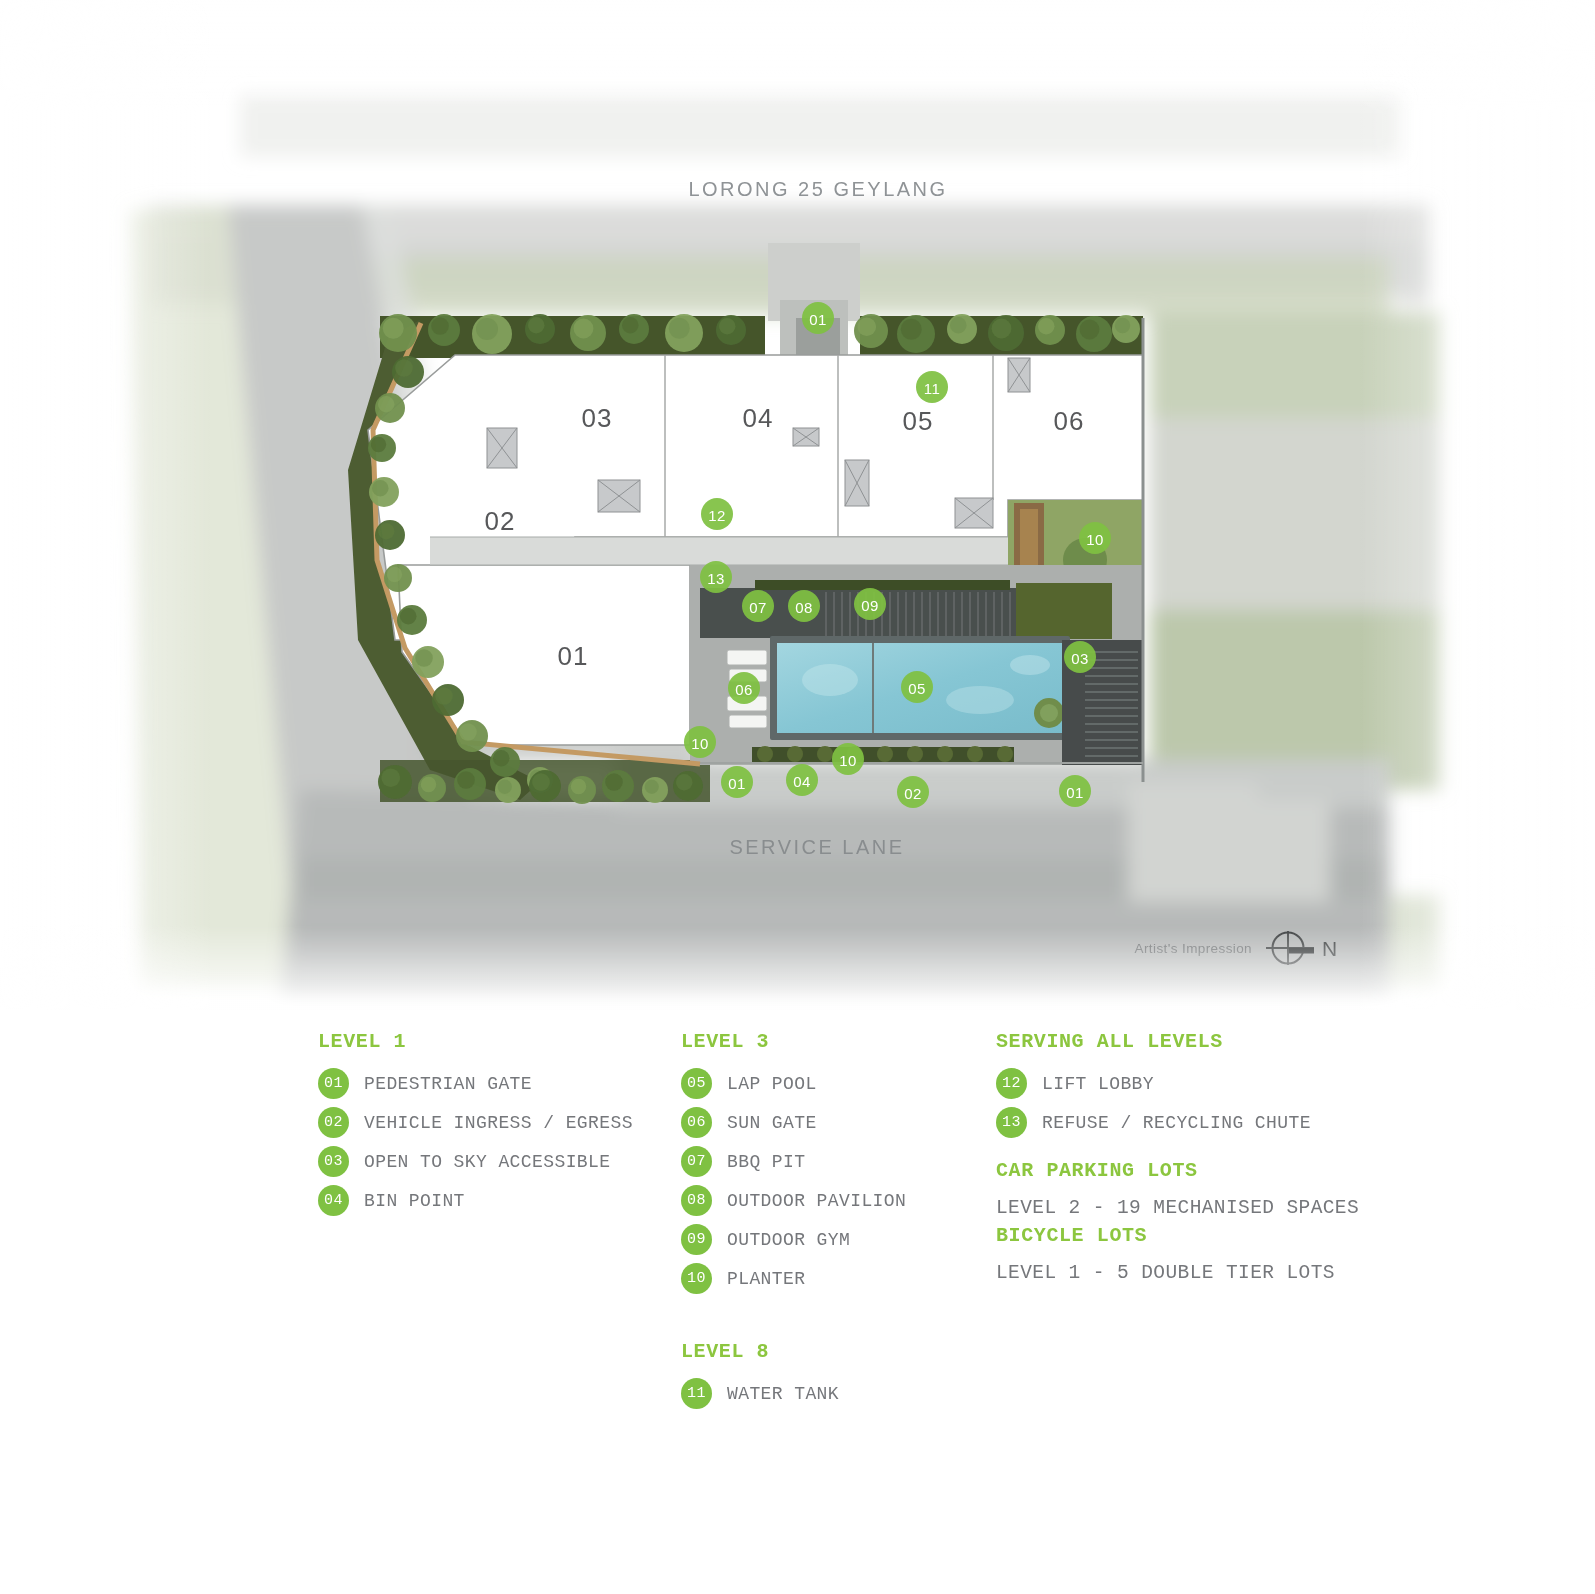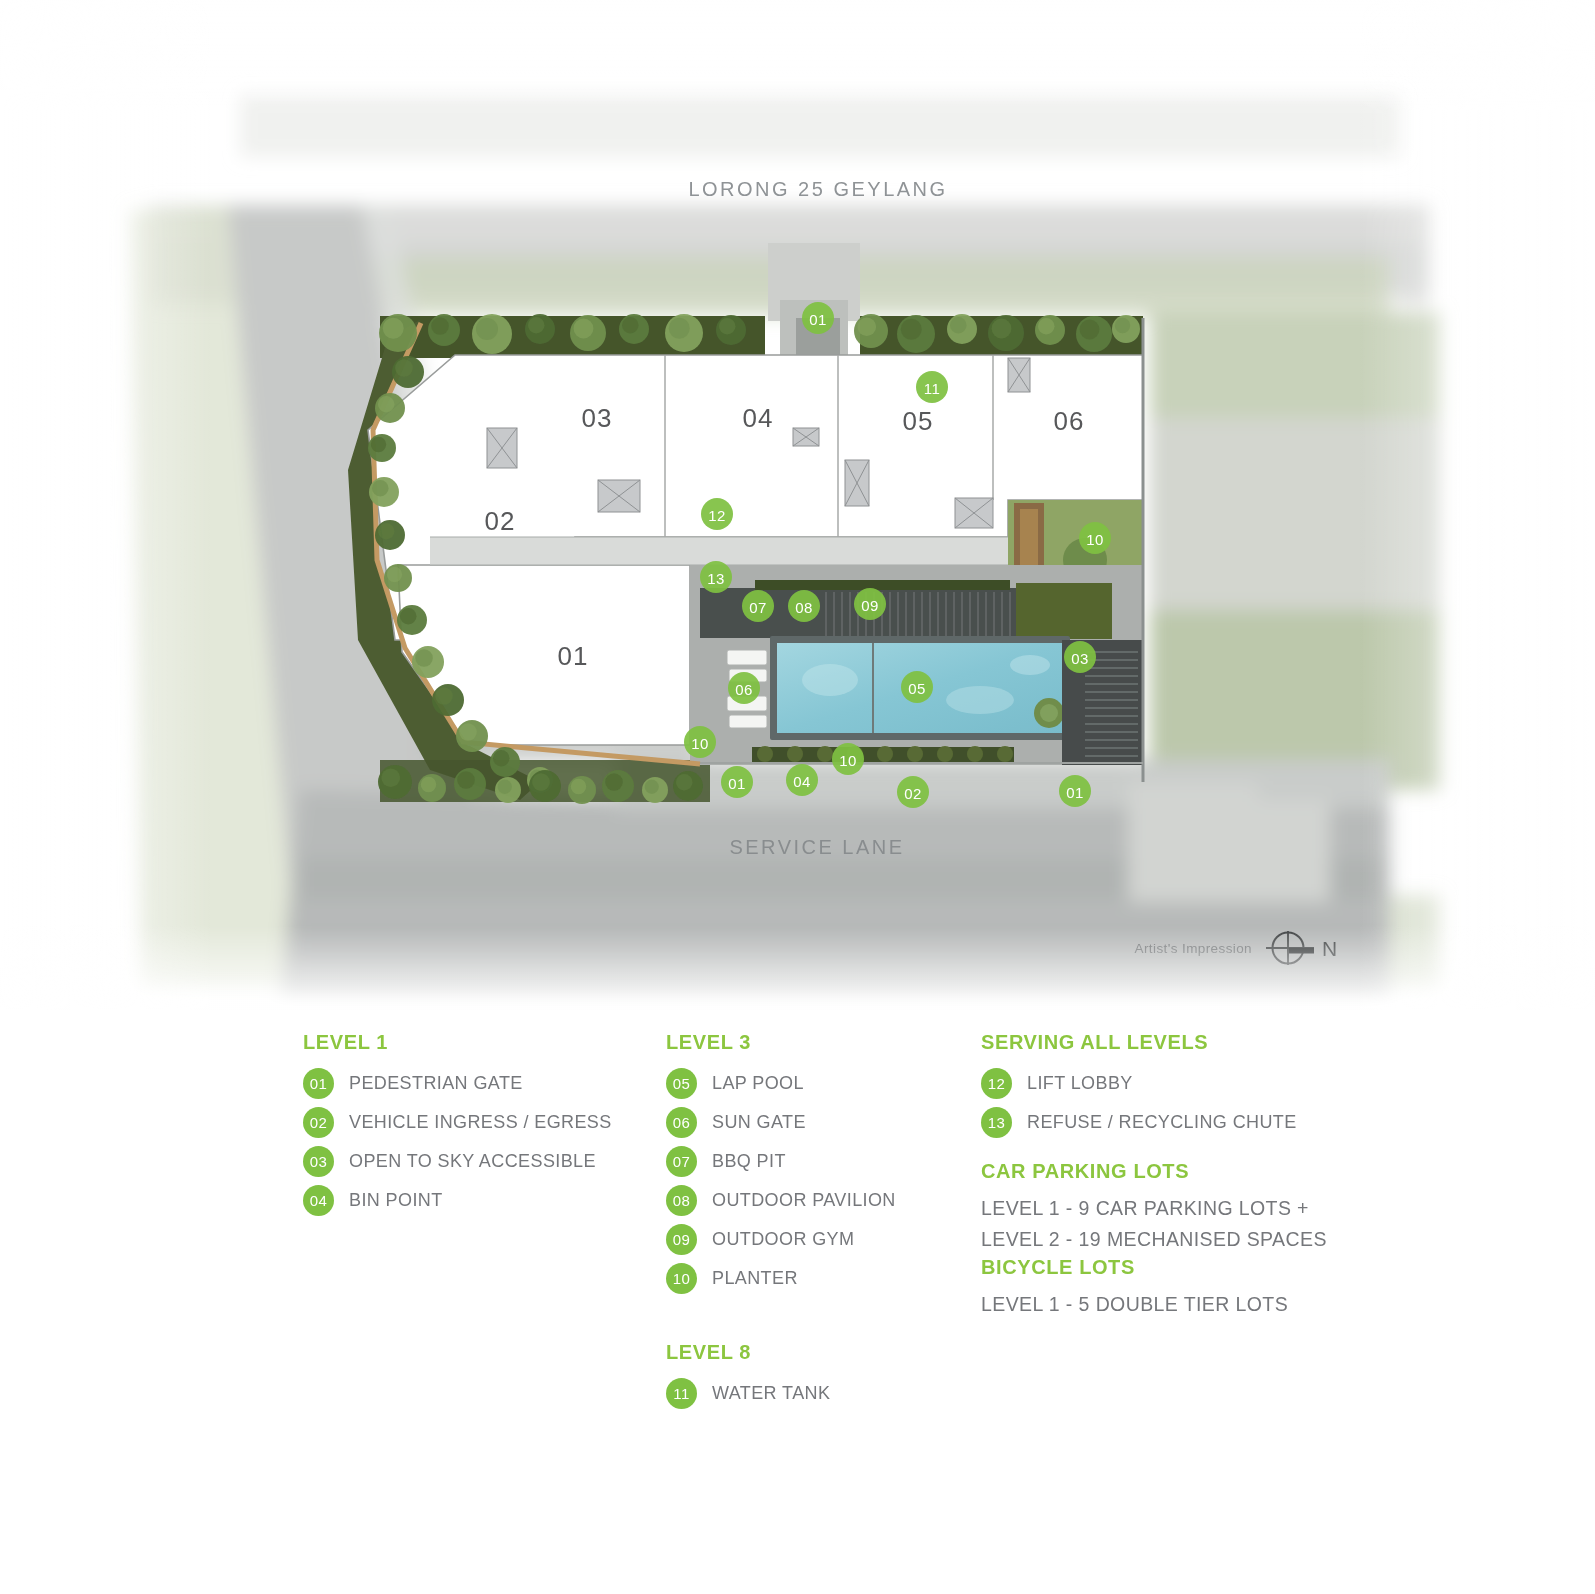--- a/index.html
+++ b/index.html
@@ -4,21 +4,21 @@
 <style>
   :root{
     --green:#7FC142;
     --header-green:#8CC63F;
     --legend-text:#75777B;
   }
   html,body{margin:0;padding:0;background:#fff;}
   .page{position:relative;width:1595px;height:1594px;background:#fff;overflow:hidden;
         font-family:"Liberation Sans", sans-serif;}
   .plan-svg{position:absolute;left:0;top:0;}
-  .legend{position:absolute;left:3px;top:0;width:1387px;height:584px;top:1010px;}
+  .legend{position:absolute;left:18px;top:0;width:1387px;height:584px;top:1010px;font-family:Liberation Mono, monospace;}
   .legend-col{position:absolute;top:20px;width:340px;}
   .lg-header{font-size:20px;font-weight:700;color:var(--header-green);letter-spacing:.6px;
              height:24px;line-height:24px;margin:0 0 10px 0;}
   .lg-row{display:flex;align-items:center;height:39px;gap:15px;}
   .lg-circle{flex:0 0 31px;width:31px;height:31px;border-radius:50%;background:var(--green);
              color:#fff;font-size:15px;display:flex;align-items:center;justify-content:center;
              letter-spacing:.5px;}
   .lg-label{font-size:18px;color:var(--legend-text);letter-spacing:.4px;white-space:nowrap;}
   .lg-line{font-size:19.5px;color:var(--legend-text);letter-spacing:.4px;line-height:31px;white-space:nowrap;}
   .lg-line.indent{padding-left:129px;}
@@ -414,19 +414,18 @@
         <div class="lg-header">SERVING ALL LEVELS</div>
         <div class="lg-row">
           <span class="lg-circle">12</span>
           <span class="lg-label">LIFT LOBBY</span>
         </div>
         <div class="lg-row">
           <span class="lg-circle">13</span>
           <span class="lg-label">REFUSE / RECYCLING CHUTE</span>
         </div>
         <div class="lg-header" style="margin-top: 17px;">CAR PARKING LOTS</div>
-        <div class="lg-line">LEVEL 1 - 9 CAR PARKING LOTS +</div>
         <div class="lg-line">LEVEL 2 - 19 MECHANISED SPACES</div>
         <div class="lg-header" style="">BICYCLE LOTS</div>
         <div class="lg-line">LEVEL 1 - 5 DOUBLE TIER LOTS</div>
       </div>
   </div>
 </div>
 
 </body></html>

